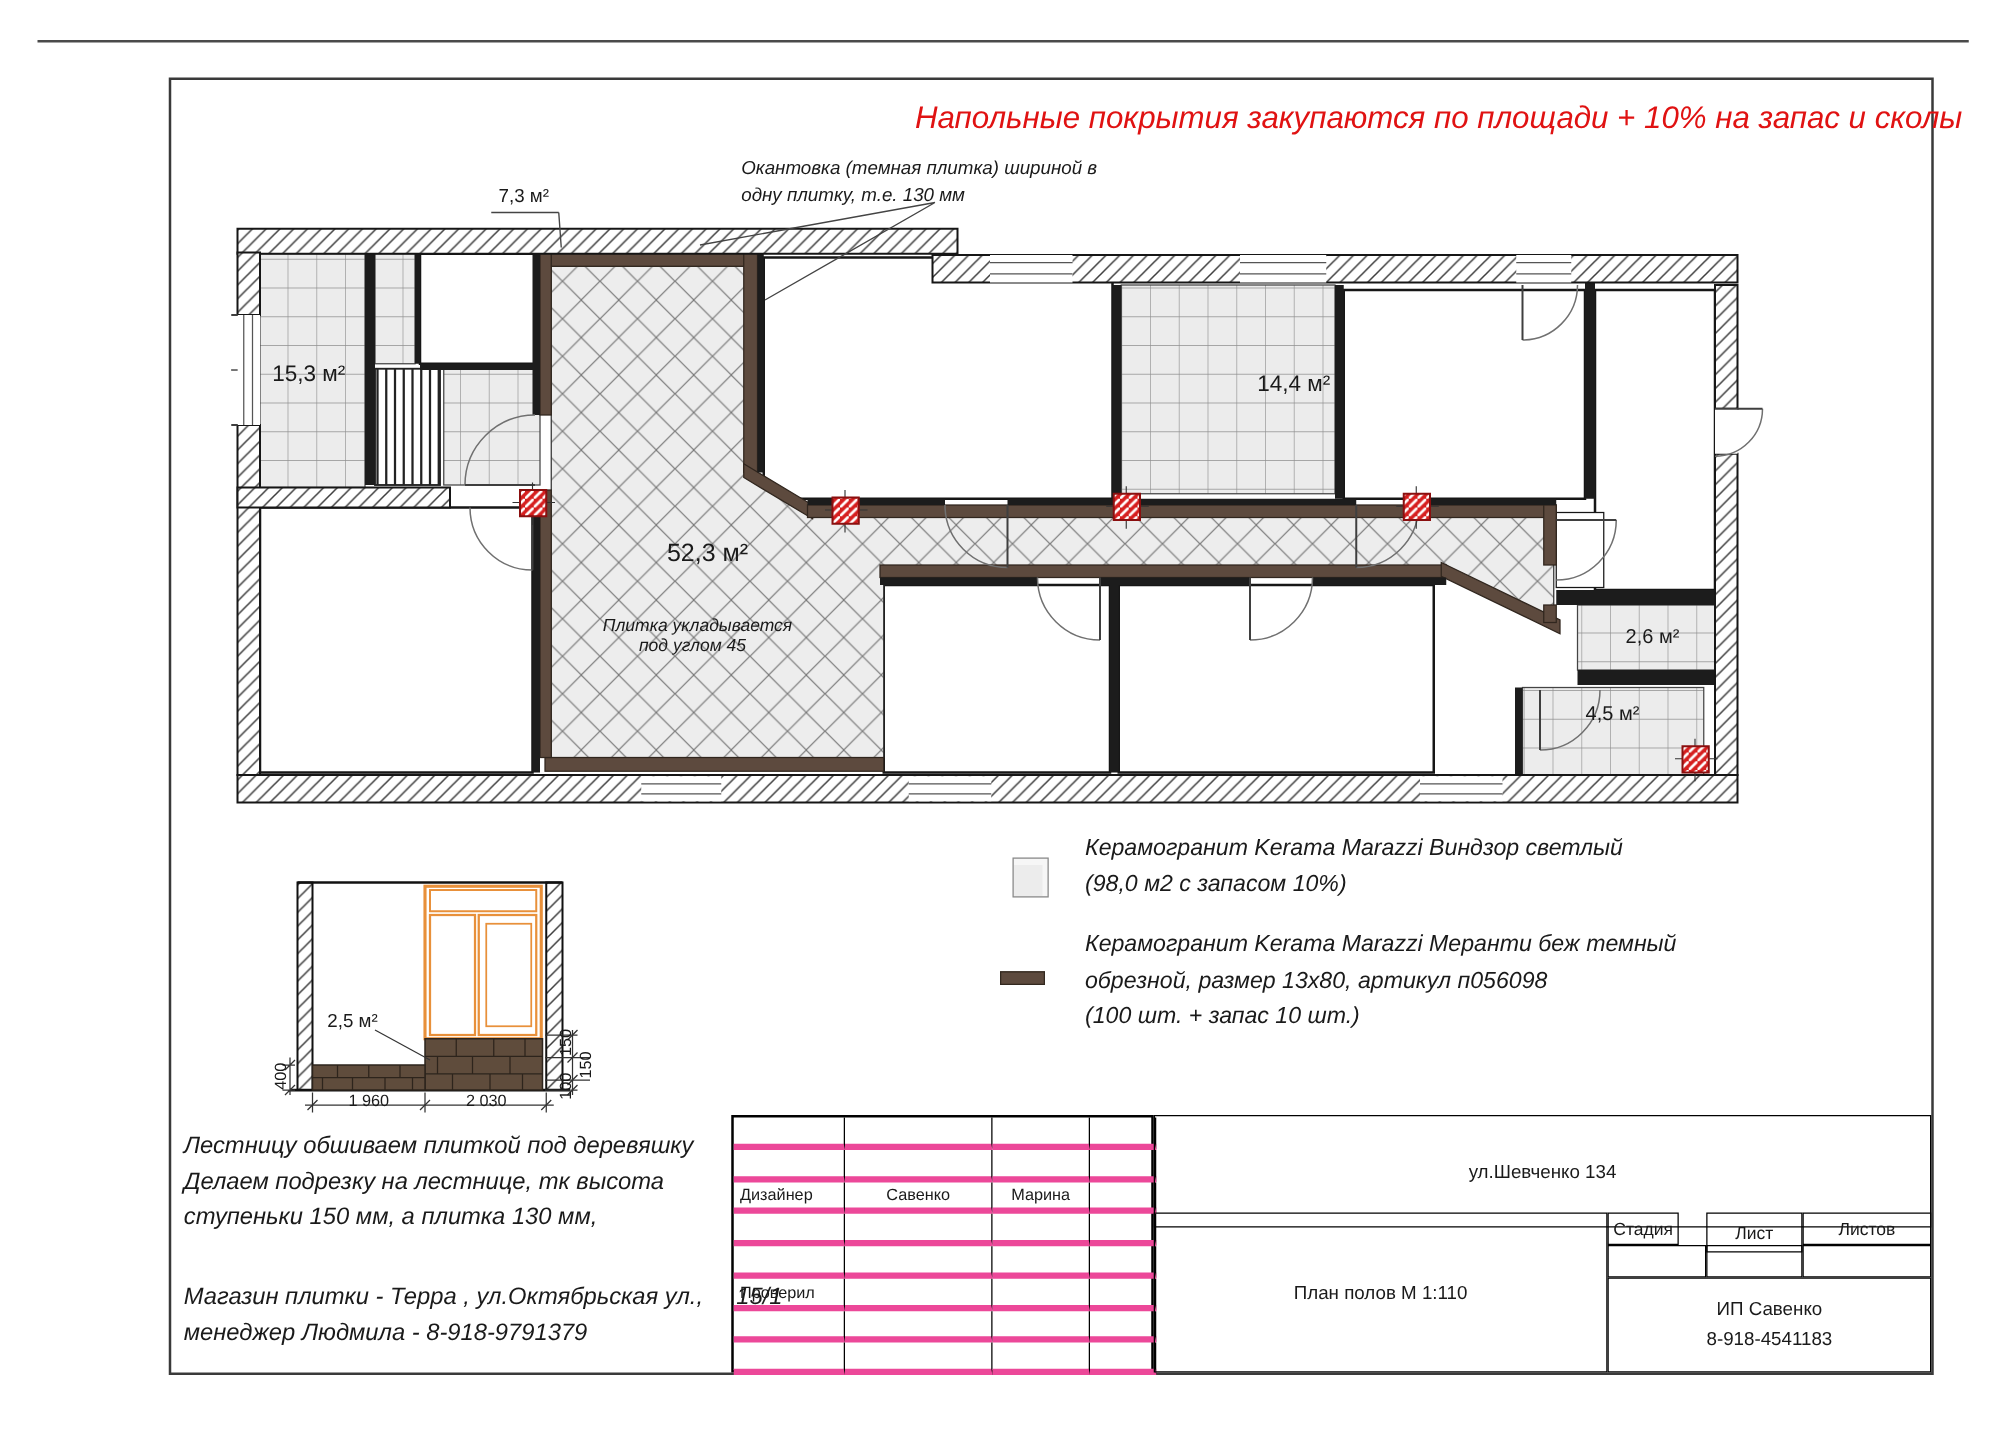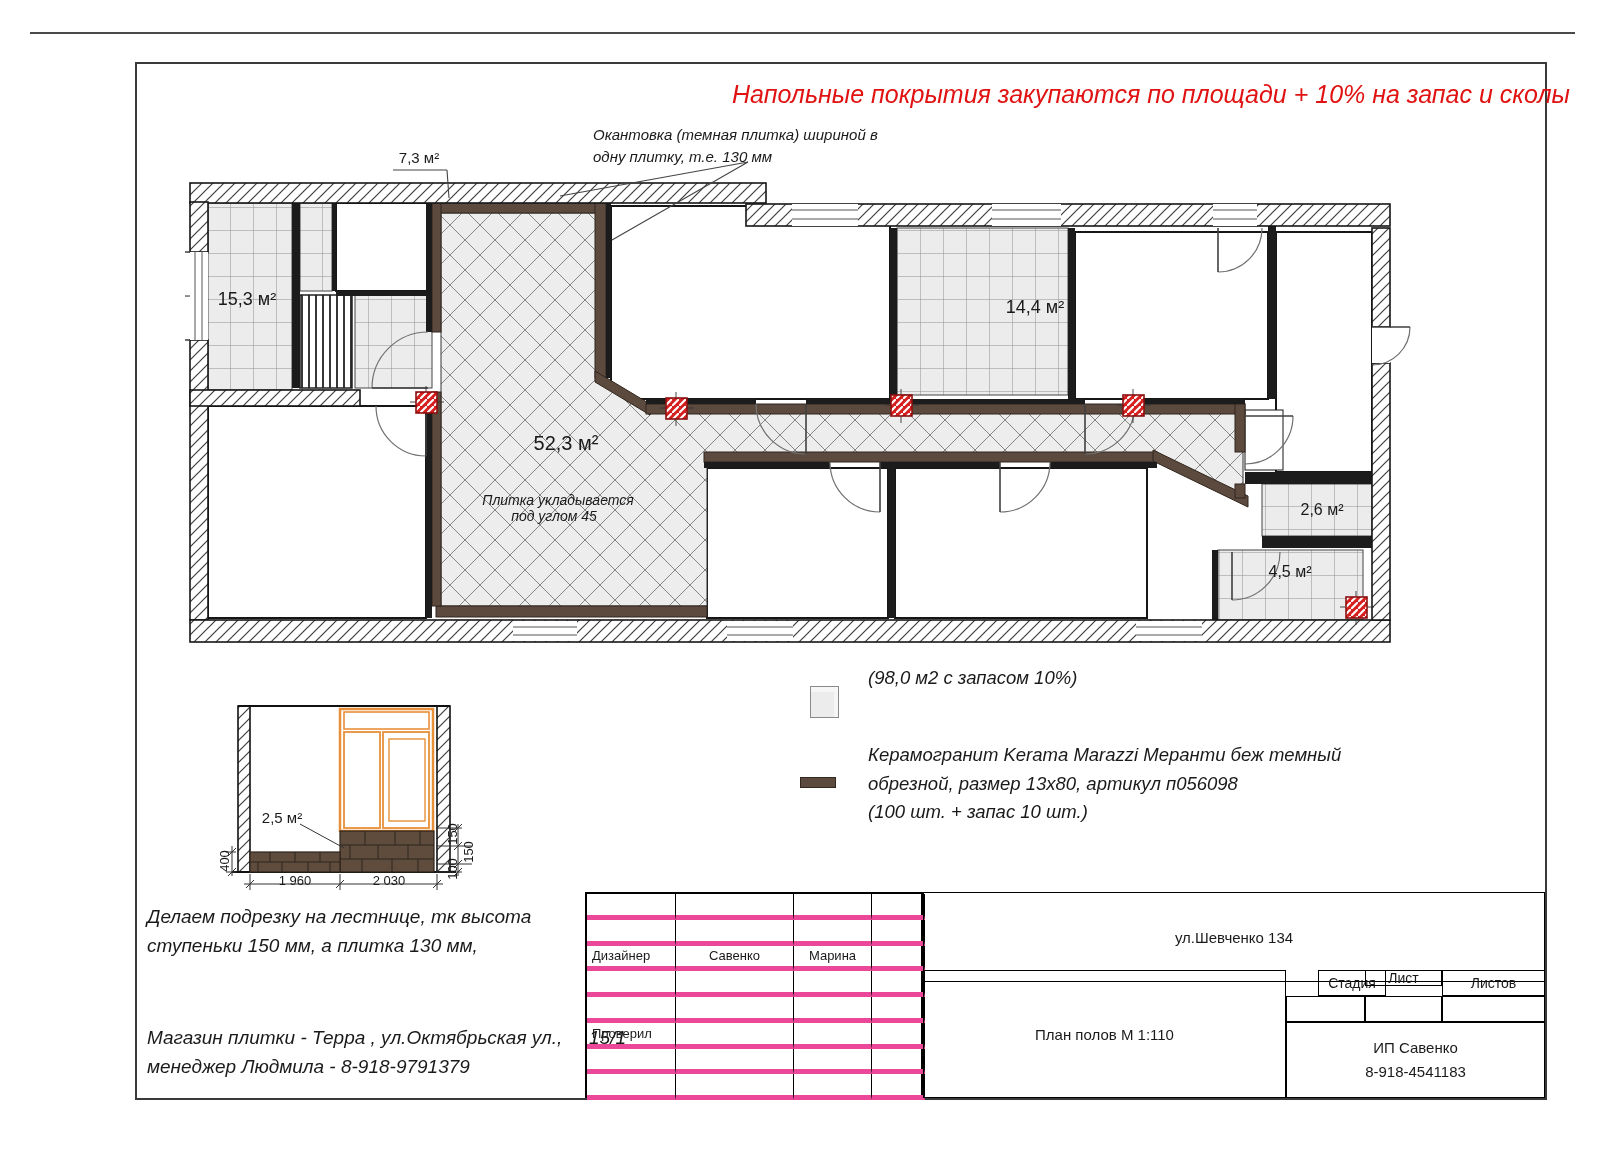--- a/index.html
+++ b/index.html
@@ -252,30 +252,32 @@
 <div class="lbl ctr area" style="left:282px;top:817px;font-size:15px;">2,5 м²</div>
 <div class="lbl ctr dimt" style="left:295px;top:880px;">1 960</div>
 <div class="lbl ctr dimt" style="left:389px;top:880px;">2 030</div>
 <div class="lbl dimv dimt" style="left:224px;top:861px;">400</div>
 <div class="lbl dimv dimt" style="left:452px;top:834px;">150</div>
 <div class="lbl dimv dimt" style="left:468px;top:852px;">150</div>
 <div class="lbl dimv dimt" style="left:452px;top:869px;">100</div>
 
 <div id="legend-sw1" class="abs"></div>
 <div class="lbl legend-text" style="left:868px;top:664px;">
+  <div>Керамогранит Kerama Marazzi Виндзор светлый</div>
   <div>(98,0 м2 с запасом 10%)</div>
 </div>
 <div id="legend-sw2" class="abs"></div>
 <div class="lbl legend-text" style="left:868px;top:741px;">
   <div>Керамогранит Kerama Marazzi  Меранти беж темный</div>
   <div>обрезной, размер 13х80, артикул п056098</div>
   <div>(100 шт. + запас 10 шт.)</div>
 </div>
 
 <div class="lbl note" style="left:147px;top:903px;">
+  <div>Лестницу обшиваем плиткой под деревяшку</div>
   <div>Делаем подрезку на лестнице, тк высота</div>
   <div>ступеньки 150 мм, а плитка 130 мм,</div>
 </div>
 <div class="lbl note" style="left:147px;top:1024px;">
   <div>Магазин плитки - Терра , ул.Октябрьская ул.,</div>
   <div>менеджер Людмила - 8-918-9791379</div>
 </div>
 <div class="lbl note" style="left:589px;top:1024px;z-index:5;">15/1</div>
 
 <div id="lt" class="abs">
@@ -312,24 +314,24 @@
     <div class="tc"></div>
     <div class="tc"></div>
 </div>
 
 <div class="tb" style="left:923px;top:892px;width:622px;height:90px;font-size:15px;">
   <span>ул.Шевченко 134</span>
 </div>
 <div class="tb" style="left:923px;top:970px;width:363px;height:128px;font-size:15px;">
   <span>План полов М 1:110</span>
 </div>
-<div class="tb" style="left:1286px;top:970px;width:68px;height:26px;margin-left:32px;">
+<div class="tb" style="left:1286px;top:970px;width:57px;height:26px;">
   <span>Стадия</span>
 </div>
-<div class="tb" style="left:1365px;top:970px;width:77px;height:16px;">
+<div class="tb" style="left:1365px;top:970px;width:77px;height:32px;">
   <span>Лист</span>
 </div>
 <div class="tb" style="left:1442px;top:970px;width:103px;height:26px;">
   <span>Листов</span>
 </div>
 <div class="tb" style="left:1286px;top:996px;width:79px;height:26px;"></div>
 <div class="tb" style="left:1365px;top:996px;width:77px;height:26px;"></div>
 <div class="tb" style="left:1442px;top:996px;width:103px;height:26px;"></div>
 <div class="tb" style="left:1286px;top:1022px;width:259px;height:76px;flex-direction:column;font-size:15px;line-height:24px;">
   <div>ИП Савенко</div>

